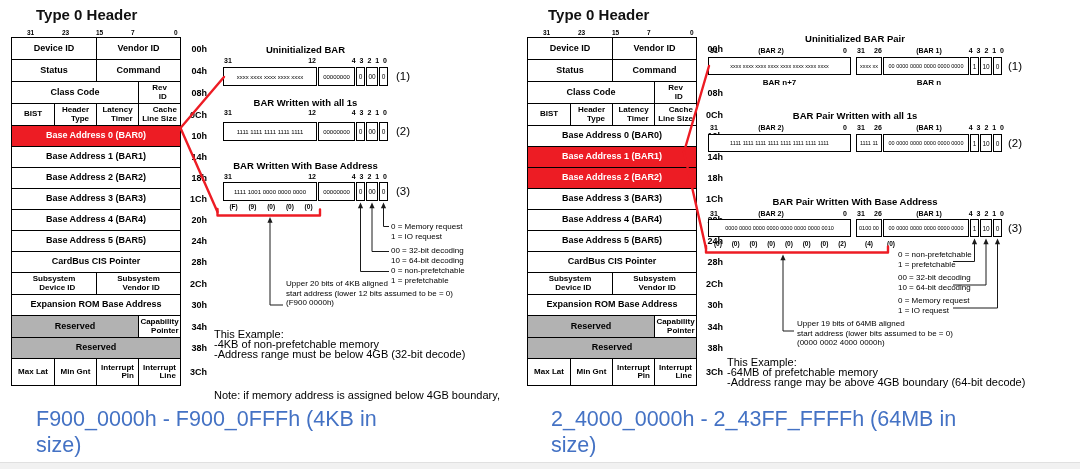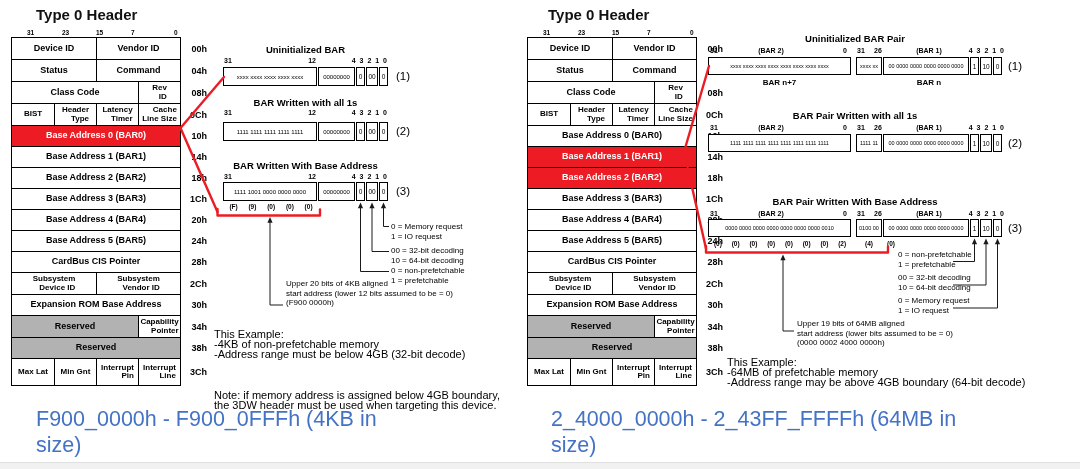--- a/index.html
+++ b/index.html
@@ -211,21 +211,20 @@
     <div>(F900 0000h)</div>
   </div>
 
   <div class="ex" style="left:214px;top:329px;">
     <div>This Example:</div>
     <div>-4KB of non-prefetchable memory</div>
     <div>-Address range must be below 4GB (32-bit decode)</div>
   </div>
   <div class="ex" style="left:214px;top:390px;">
     <div>Note: if memory address is assigned below 4GB boundary,</div>
-    <div>the 3DW header must be used when targeting this device.</div>
   </div>
 
   <div class="range" style="left:36px;top:406px;width:350px;">F900_0000h - F900_0FFFh (4KB in size)</div>
 </div>
 
 <div>
   <div class="htitle" style="left:548px;top:6px;">Type 0 Header</div>
 
   <span class="rul" style="left:543px;top:29px;">31</span>
   <span class="rul" style="left:578px;top:29px;">23</span>

